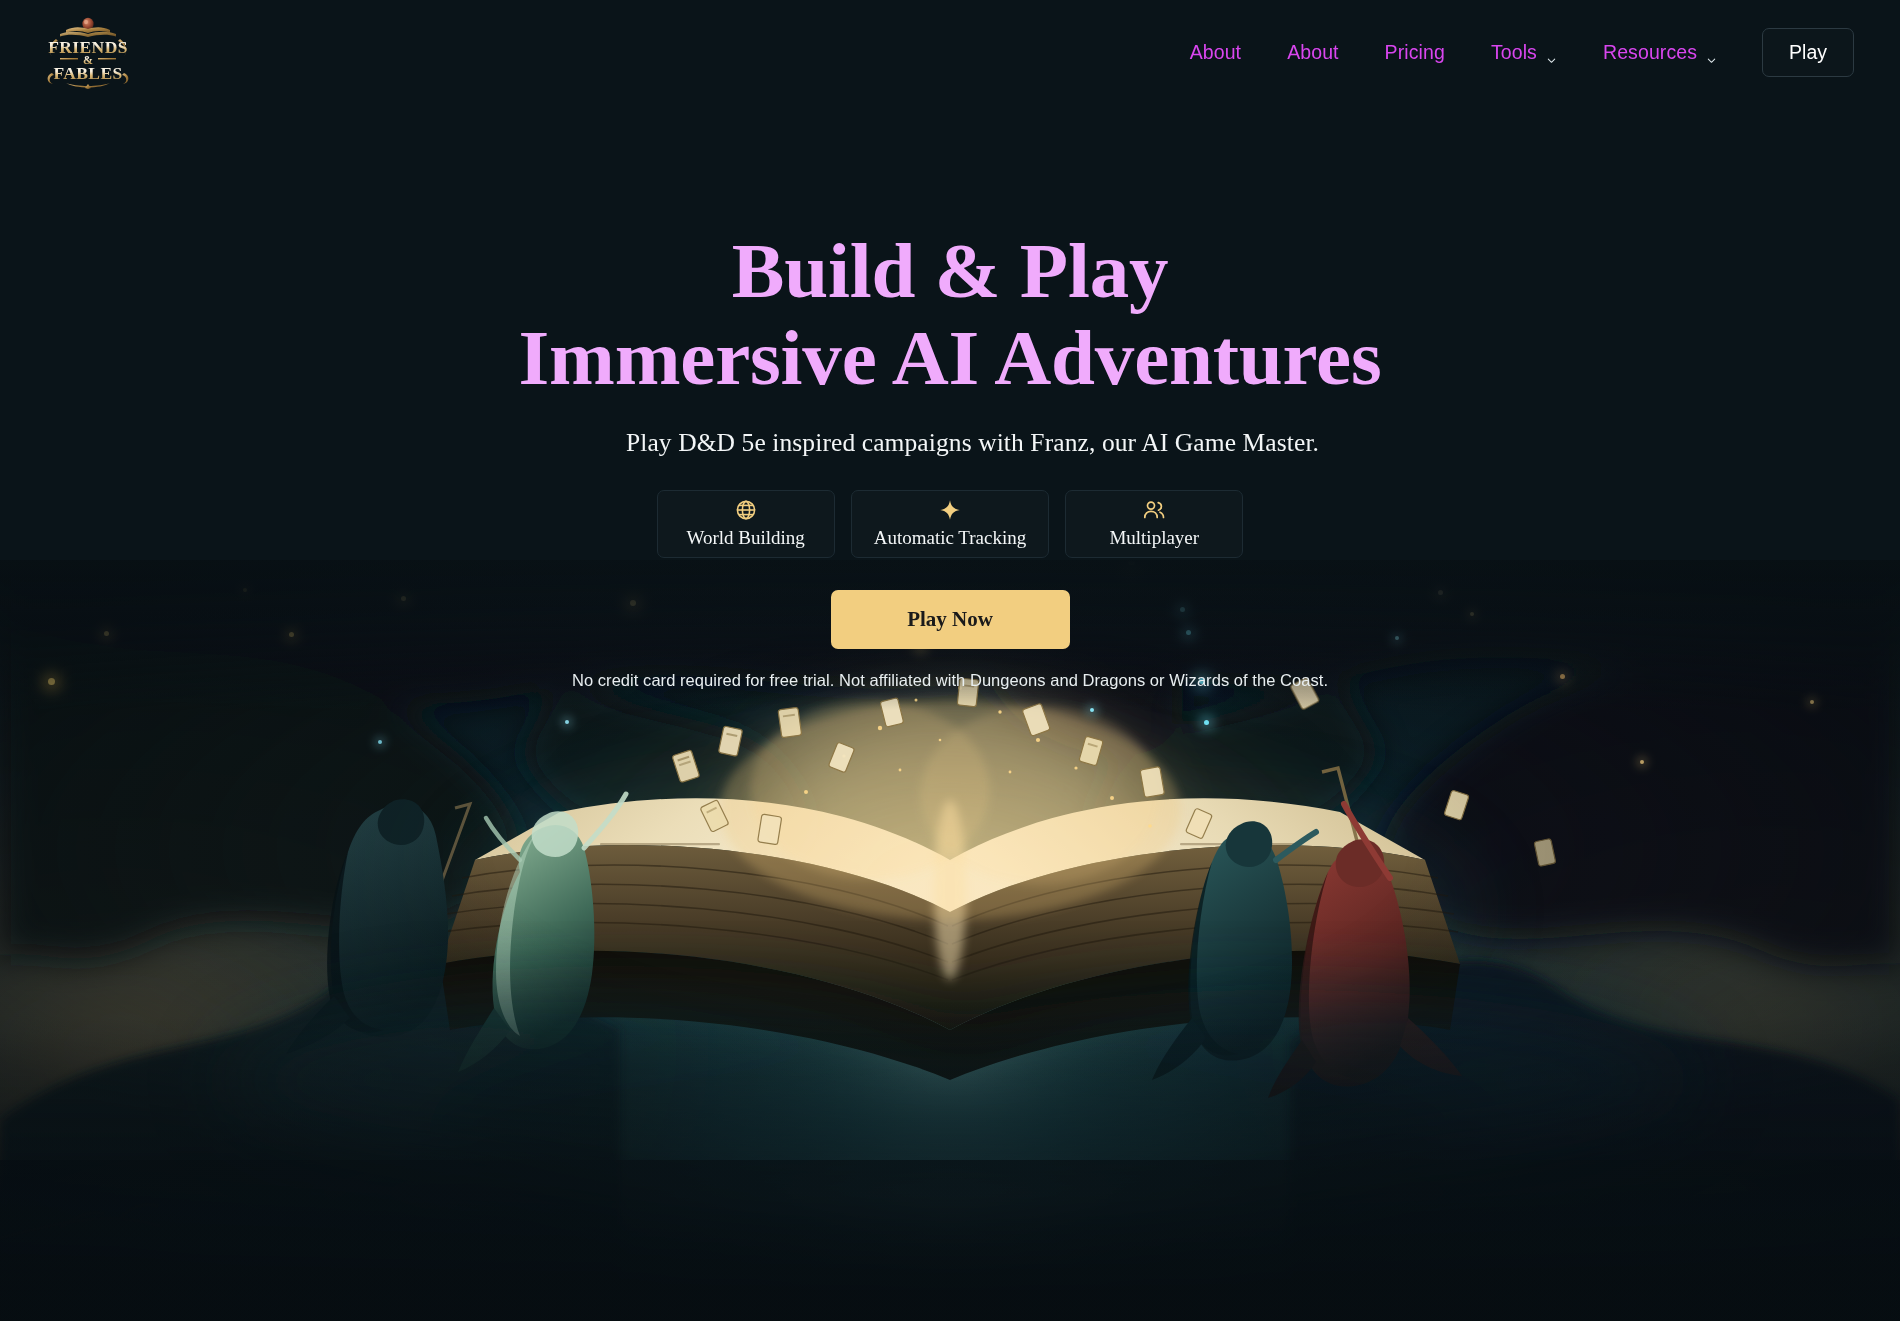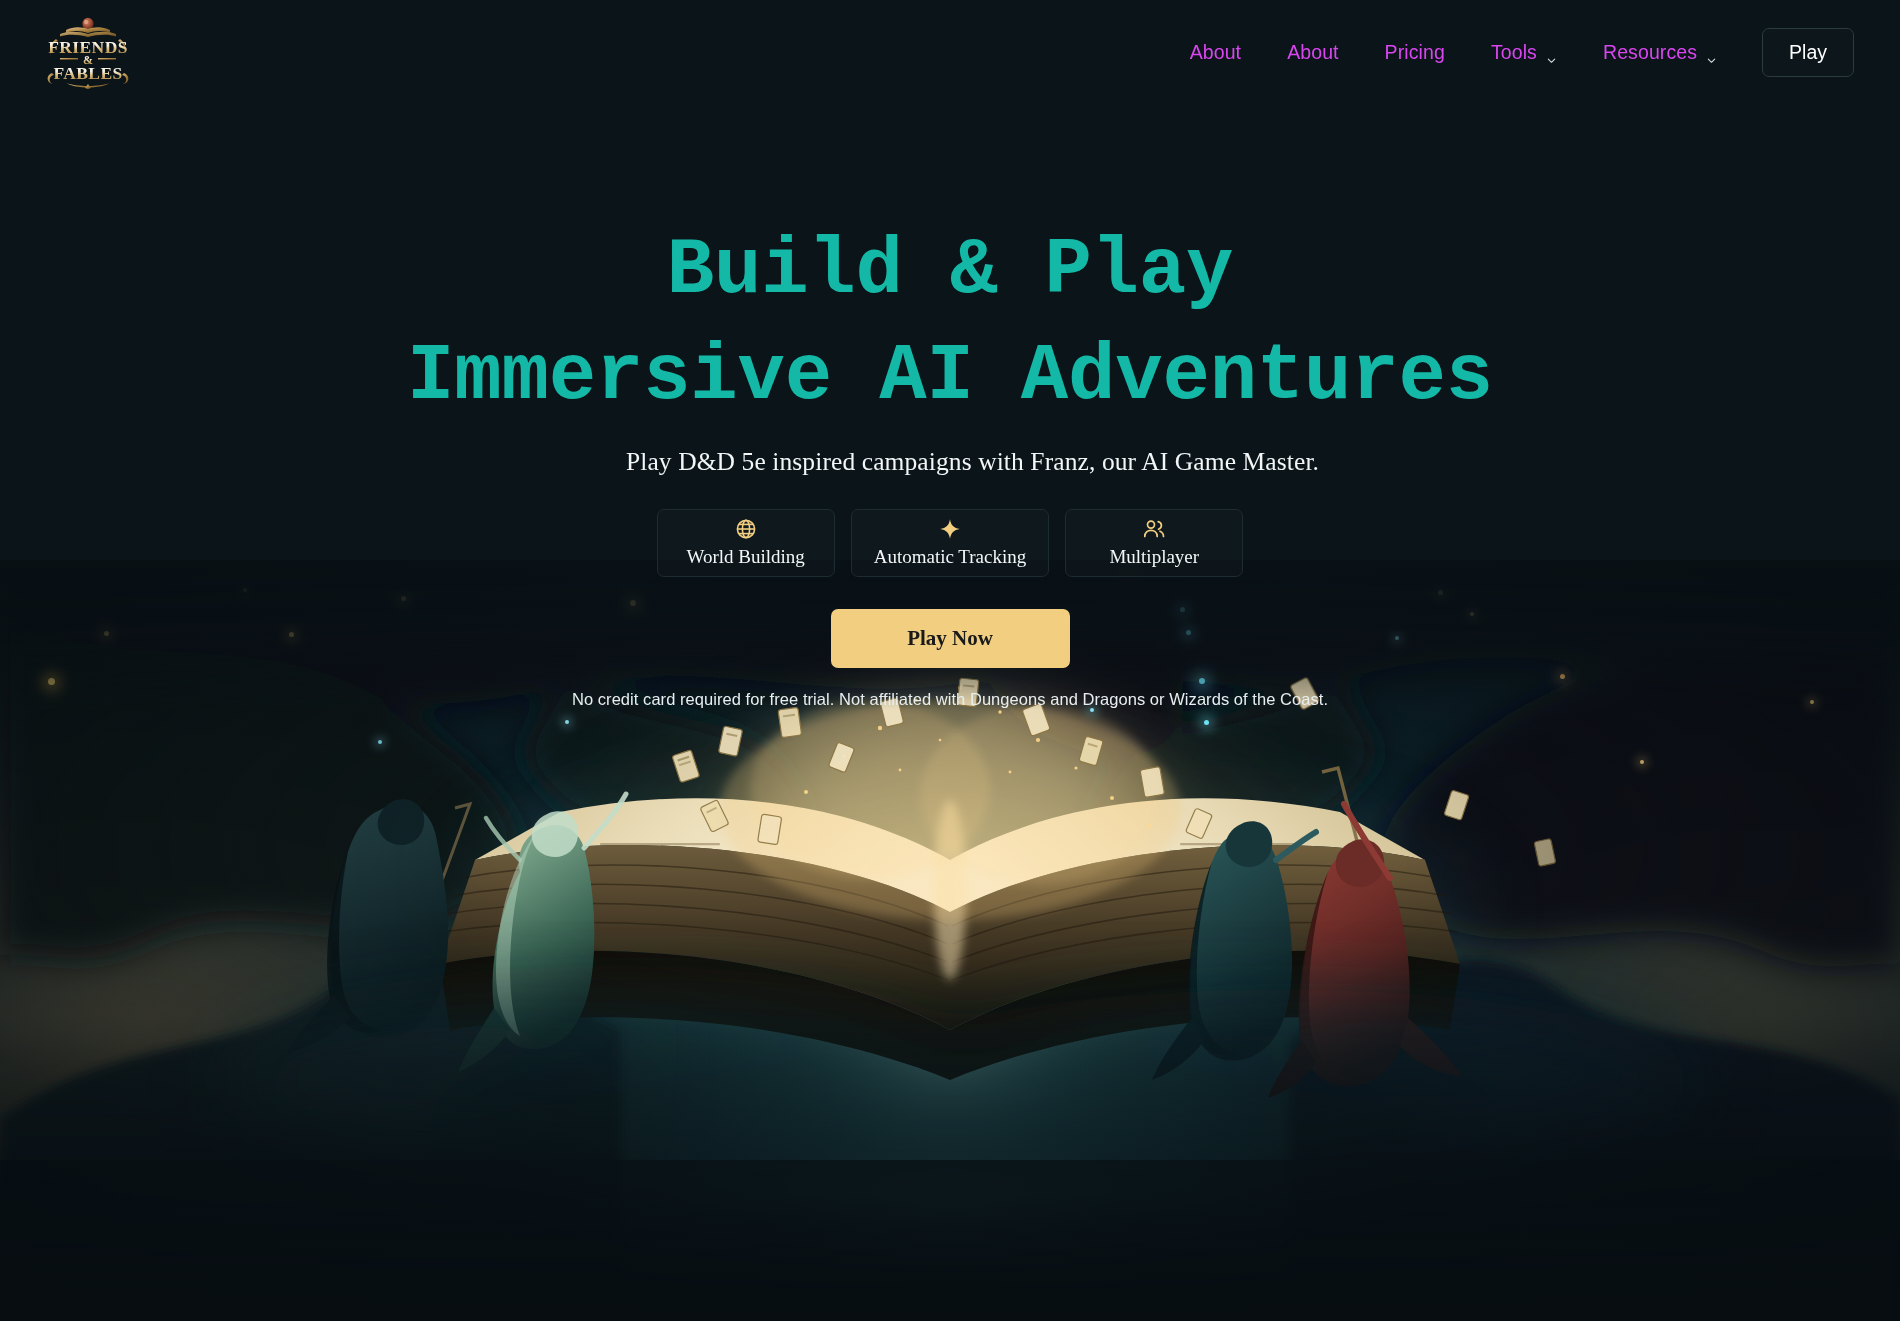--- a/index.html
+++ b/index.html
@@ -45,26 +45,26 @@
   .play-btn {
     margin-left:22px; color:#ffffff; font-size:19.5px;
     border:1px solid #2c3a42; border-radius:7px;
     padding:12px 26px; background:rgba(255,255,255,0.012); cursor:pointer;
   }
 
   
   .hero { position:absolute; left:0; top:0; width:1900px; z-index:30; text-align:center; }
   .headline {
     margin-top:228px;
-    font-family:Liberation Mono, monospace;
-    color:#14b8a6; font-weight:700; font-size:79px; line-height:1.10;
+    font-family:Liberation Serif, serif;
+    color:#f0abfc; font-weight:700; font-size:79px; line-height:1.10;
     letter-spacing:-0.2px;
     text-align:center;
   }
-  .headline .l2 { display:block; white-space:nowrap;margin-top:19px; }
+  .headline .l2 { display:block; white-space:nowrap; }
   .subtitle {
     margin-top:26px;
     font-family:"Liberation Serif", serif;
     color:#f3f6f7; font-size:25.5px; letter-spacing:.1px;margin-left:45px;
   }
   .pills { margin-top:32px; display:flex; justify-content:center; gap:16px; }
   .pill {
     width:auto; min-width:178px; height:68px;
     border:1px solid #1d2b33; border-radius:7px;
     background:rgba(255,255,255,0.018);

